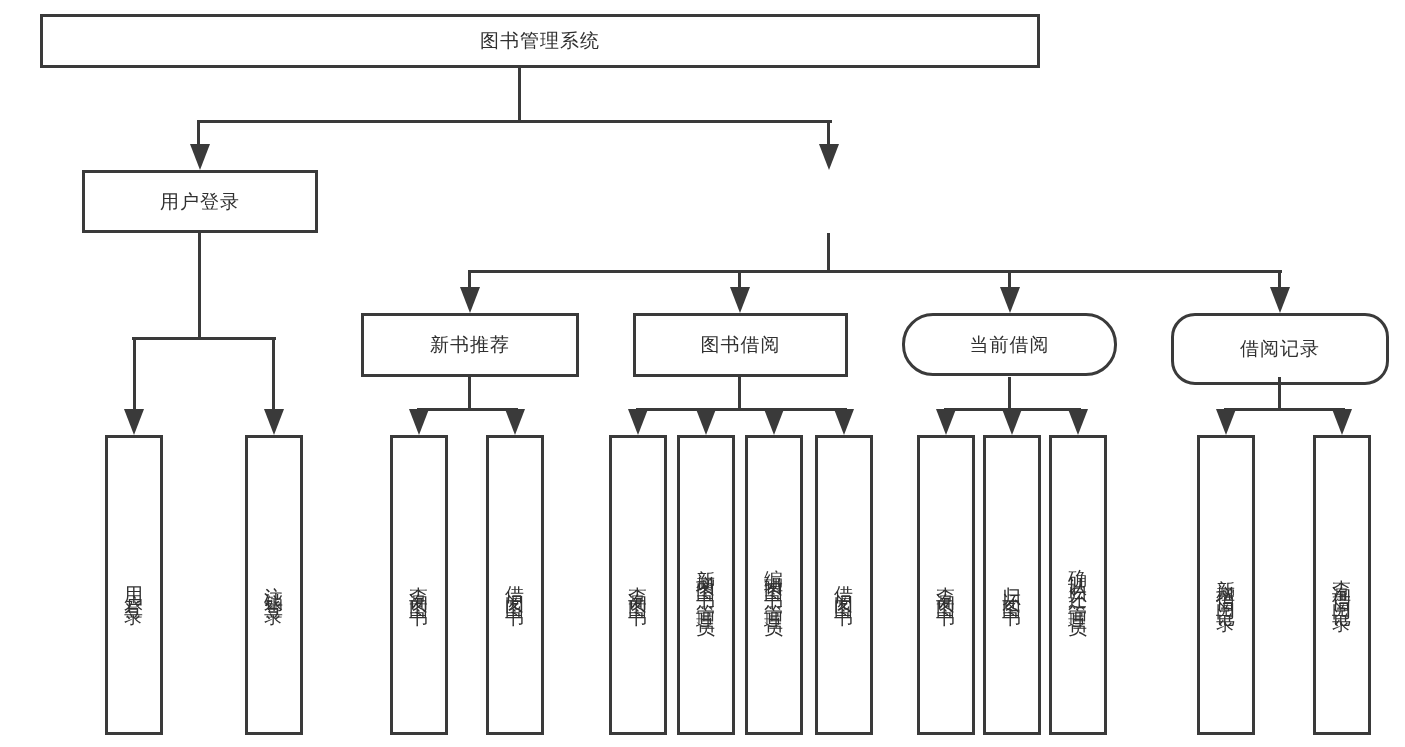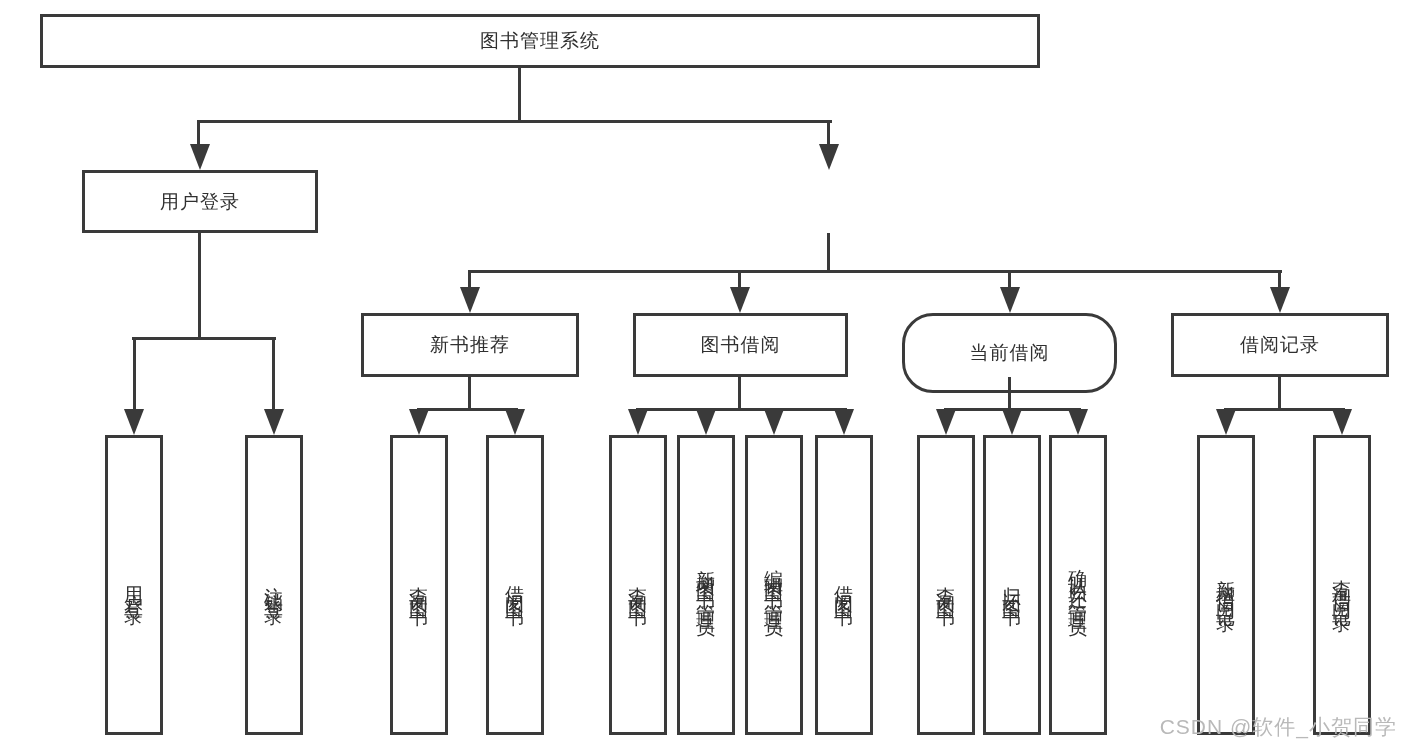--- a/index.html
+++ b/index.html
@@ -77,24 +77,24 @@
   <div class="arr" style="left:730px;top:287px;"></div>
   <div class="arr" style="left:1000px;top:287px;"></div>
   <div class="arr" style="left:1270px;top:287px;"></div>
 
   <div class="hbox" style="left:361px;top:313px;width:218px;height:64px;align-items:center;">
     <span>新书推荐</span>
   </div>
   <div class="hbox" style="left:633px;top:313px;width:215px;height:64px;">
     <span>图书借阅</span>
   </div>
-  <div class="hbox" style="left:902px;top:313px;width:215px;height:80px;border-radius:31px;">
+  <div class="hbox" style="left:902px;top:313px;width:215px;height:63px;border-radius:31px;">
     <span>当前借阅</span>
   </div>
-  <div class="hbox" style="left:1171px;top:313px;width:218px;height:64px;">
+  <div class="hbox" style="left:1171px;top:313px;width:218px;height:72px;border-radius:24px;">
     <span>借阅记录</span>
   </div>
 
   <div class="v" style="left:468px;top:377px;height:31px;"></div>
   <div class="h" style="left:417px;top:408px;width:101px;"></div>
   <div class="v" style="left:417px;top:408px;height:6px;"></div>
   <div class="v" style="left:513px;top:408px;height:6px;"></div>
   <div class="arr" style="left:409px;top:409px;"></div>
   <div class="arr" style="left:505px;top:409px;"></div>
 
@@ -162,15 +162,14 @@
     <span class="label">确认归还（管理员）</span>
   </div>
 
   <div class="vbox" style="left:1197px;">
     <span class="label">新增借阅记录</span>
   </div>
   <div class="vbox" style="left:1313px;">
     <span class="label">查询借阅记录</span>
   </div>
 
-  <div class="watermark">CSDN @软件_小贺同学</div>
 
 </div>
 
 </body></html>

